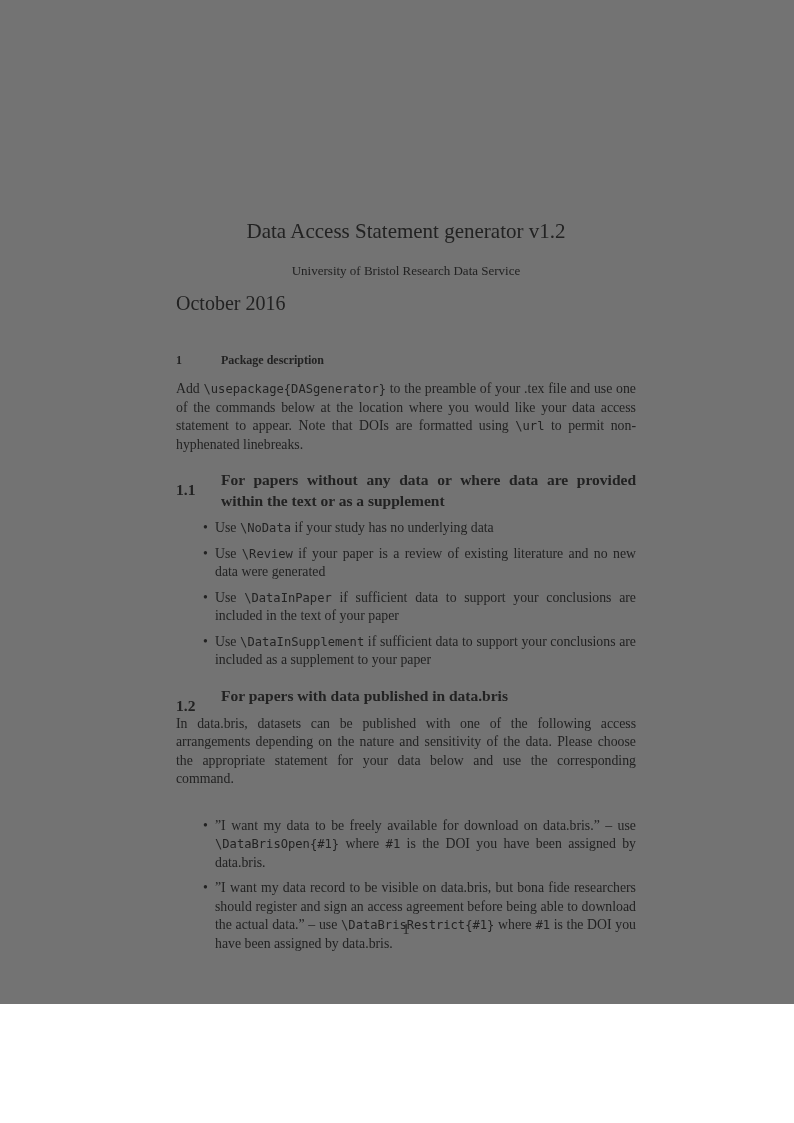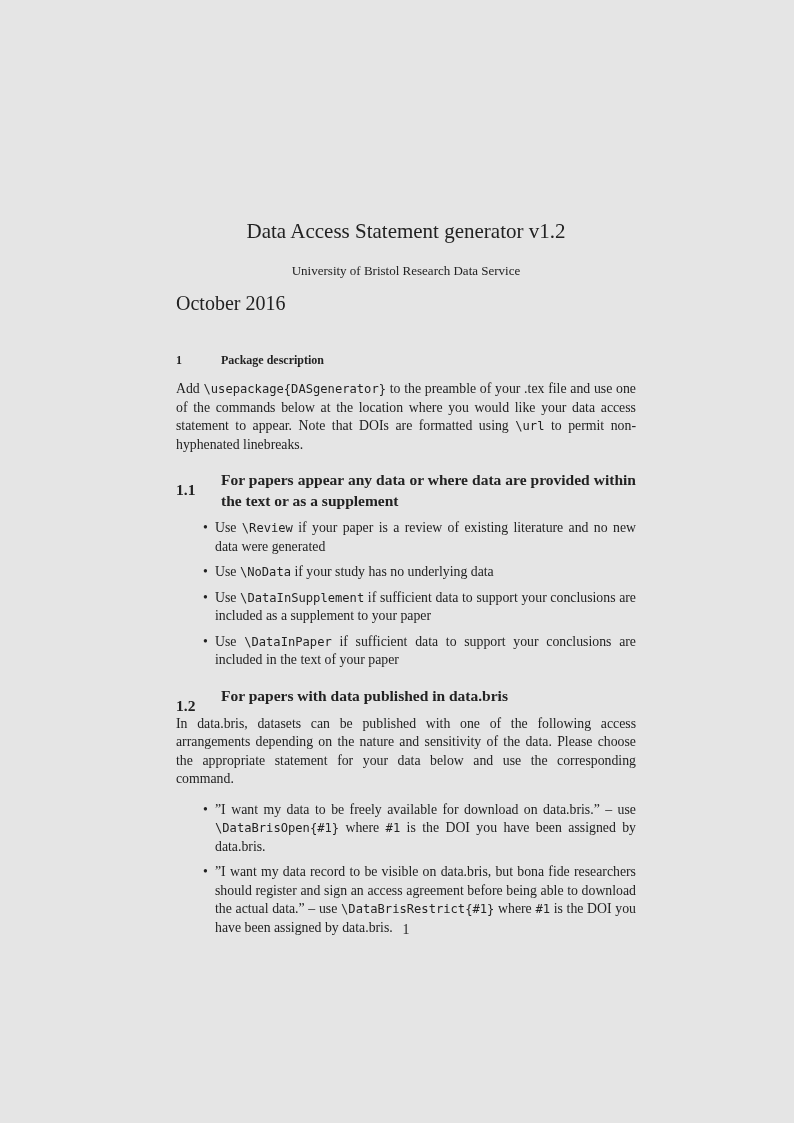--- a/index.html
+++ b/index.html
@@ -3,22 +3,22 @@
 <meta charset="utf-8">
 <style>
   html, body {
     margin: 0;
     padding: 0;
     background: #ffffff;
   }
   .page {
     position: relative;
     width: 794px;
-    height: 1123px;
-    background: #e5e5e5;
+    height: 1004px;
+    background: #737373;
     font-family: "Liberation Serif", serif;
     color: #222222;
     overflow: hidden;
   }
   .content {
     position: absolute;
     left: 176px;
     top: 219px;
     width: 460px;
   }
@@ -119,37 +119,37 @@
 
     <div class="date-line">October 2016</div>
 
     <h2 class="section">
       <span class="num">1</span><span>Package description</span>
     </h2>
 
     <p class="body"><span>Add </span><span class="mono">\usepackage{DASgenerator}</span><span> to the preamble of your .tex file and use one of the commands below at the location where you would like your data access statement to appear. Note that DOIs are formatted using </span><span class="mono">\url</span><span> to permit non-hyphenated linebreaks.</span></p>
 
     <h3 class="subsection">
-      <span class="num">1.1</span><span>For papers appear any data or where data are provided within the text or as a supplement</span>
+      <span class="num">1.1</span><span>For papers without any data or where data are provided within the text or as a supplement</span>
     </h3>
 
     <ul class="bullets">
+      <li><span>Use </span><span class="mono">\NoData</span><span> if your study has no underlying data</span></li>
       <li><span>Use </span><span class="mono">\Review</span><span> if your paper is a review of existing literature and no new data were generated</span></li>
-      <li><span>Use </span><span class="mono">\NoData</span><span> if your study has no underlying data</span></li>
+      <li><span>Use </span><span class="mono">\DataInPaper</span><span> if sufficient data to support your conclusions are included in the text of your paper</span></li>
       <li><span>Use </span><span class="mono">\DataInSupplement</span><span> if sufficient data to support your conclusions are included as a supplement to your paper</span></li>
-      <li><span>Use </span><span class="mono">\DataInPaper</span><span> if sufficient data to support your conclusions are included in the text of your paper</span></li>
     </ul>
 
     <h3 class="subsection">
       <span class="num">1.2</span><span>For papers with data published in data.bris</span>
     </h3>
 
     <p class="body">In data.bris, datasets can be published with one of the following access arrangements depending on the nature and sensitivity of the data. Please choose the appropriate statement for your data below and use the corresponding command.</p>
 
-    <ul class="bullets" style="margin-top:12px">
+    <ul class="bullets" style="margin-top:28px">
       <li><span>”I want my data to be freely available for download on data.bris.” – use </span><span class="mono">\DataBrisOpen{#1}</span><span> where </span><span class="mono">#1</span><span> is the DOI you have been assigned by data.bris.</span></li>
       <li><span>”I want my data record to be visible on data.bris, but bona fide researchers should register and sign an access agreement before being able to download the actual data.” – use </span><span class="mono">\DataBrisRestrict{#1}</span><span> where </span><span class="mono">#1</span><span> is the DOI you have been assigned by data.bris.</span></li>
     </ul>
 
   </div>
 
   <div class="page-number">1</div>
 </div>
 
 </body></html>

